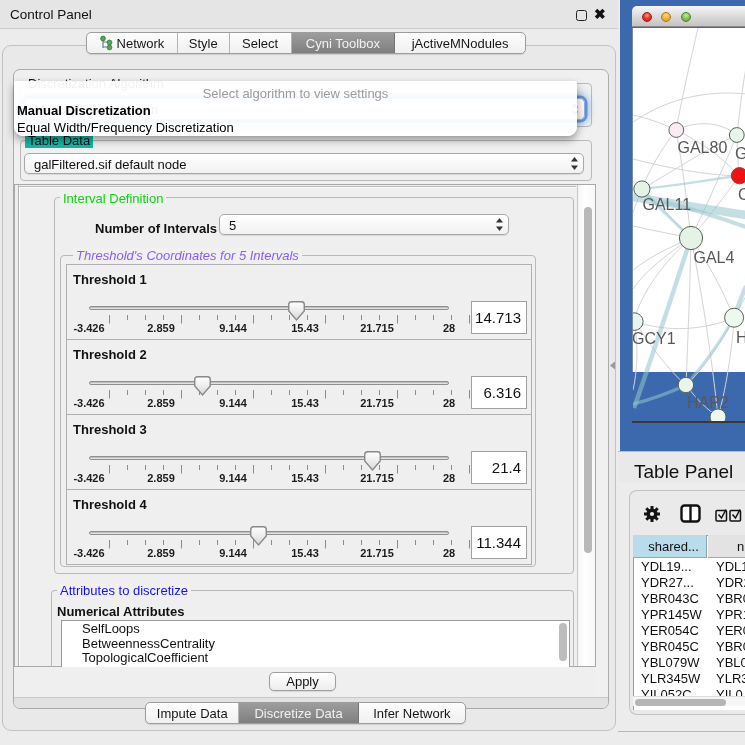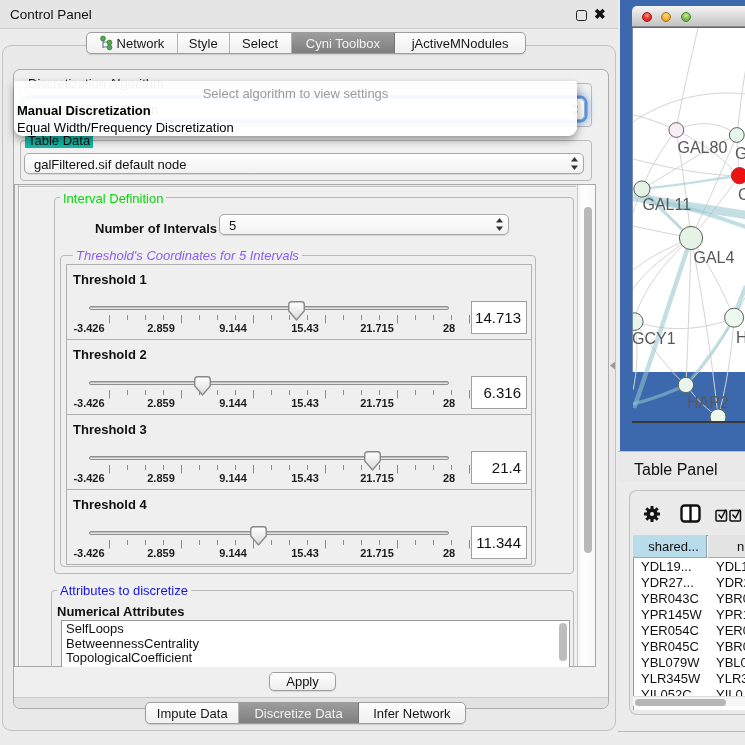--- a/index.html
+++ b/index.html
@@ -53,21 +53,21 @@
   border:1px solid #a0a0a0; font-size:15px; color:#111; text-align:right; padding:7px 5px 0 0; }
 
 
 #vsb { position:absolute; left:577px; top:185px; width:17.5px; height:481px;
   background:linear-gradient(to right,#f4f4f4,#ffffff 40%,#f7f7f7); border-left:1px solid #c9c9c9; }
 #vsb .pill { position:absolute; left:5.5px; top:22px; width:8px; height:346px; border-radius:4px; background:#b9b9b9; }
 
 
 #numlist { position:absolute; left:61px; top:620px; width:509px; height:47px; background:#fff;
   border:1px solid #9a9a9a; border-bottom:none; font-size:13px; color:#111; overflow:hidden; }
-#numlist div { padding-left:4px; height:14.6px; }
+#numlist div { padding-left:20px; height:14.6px; }
 #numlist .lsb { position:absolute; right:2px; top:2px; width:8px; height:38px; border-radius:4px; background:#bdbdbd; padding:0; }
 
 
 #apply { position:absolute; left:269px; top:672px; width:67px; height:19px; border:1px solid #9e9e9e;
   border-radius:5px; background:linear-gradient(#ffffff,#ededed); font-size:13px; color:#111;
   text-align:center; padding-top:1px; box-shadow:0 1px 1px rgba(0,0,0,0.1); }
 
 
 #popup { position:absolute; left:14px; top:81px; width:563px; height:55px;
   background:rgba(255,255,255,0.94); border-radius:2px 2px 9px 9px;
@@ -81,21 +81,21 @@
 #nettitle { position:absolute; left:632px; top:6px; width:113px; height:21px;
   background:linear-gradient(#f6f6f6,#d9d9d9 55%,#c3c3c3); border-bottom:1px solid #8c8c8c;
   border-radius:5px 0 0 0; }
 .tl { position:absolute; top:6px; width:10px; height:10px; border-radius:50%; }
 #netcanvas { position:absolute; left:632px; top:28px; width:113px; height:344px; background:#fff;
   border-left:1px solid #7a8ca6; }
 #netbottom { position:absolute; left:632px; top:421px; width:113px; height:2px; background:#39393b; }
 
 #tpbar { position:absolute; left:618px; top:451px; width:127px; height:31px; background:#e9e9e9;
   border-top:1px solid #bcbcbc; }
-#tpbar .t { position:absolute; left:16px; top:9px; font-size:16px; color:#111; }
+#tpbar .t { position:absolute; left:16px; top:9px; font-size:19px; color:#111; }
 #tablepanel { position:absolute; left:629px; top:490px; width:116px; height:225px;
   border:1px solid #c2c2c2; border-radius:8px 0 0 8px; border-right:none; background:#eaeaea; }
 #tblarea { position:absolute; left:633px; top:535px; width:112px; height:175px; background:#fff;
   border-left:1px solid #9a9a9a; border-top:1px solid #9a9a9a; }
 #th1 { position:absolute; left:633px; top:535px; width:74px; height:23px; background:#b9dcea;
   border-right:1px solid #8ba4b2; border-bottom:1px solid #97a8b2; font-size:13px; color:#111;
   text-align:center; padding:4px 0 0 8px; }
 #th2 { position:absolute; left:708px; top:535px; width:37px; height:23px; background:#e3e3e3;
   border-bottom:1px solid #a8a8a8; font-size:13px; color:#111; padding:4px 0 0 29px; }
 .trow { position:absolute; left:633px; width:112px; height:16px; font-size:13px; color:#111; }

